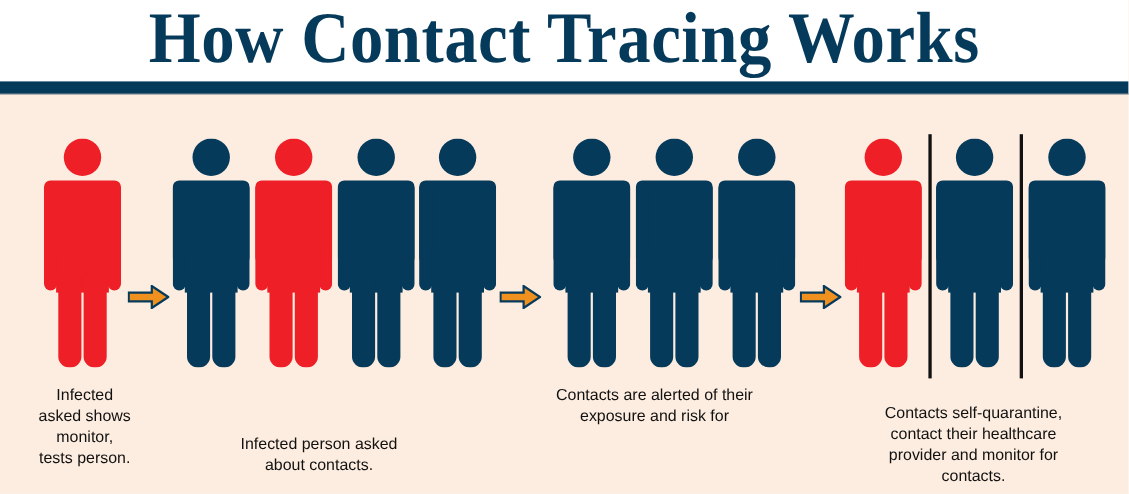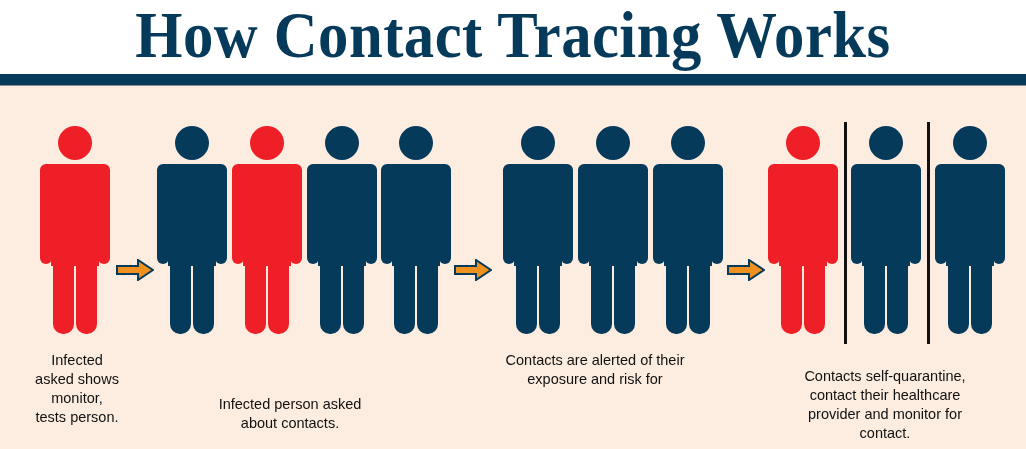--- a/index.html
+++ b/index.html
@@ -132,16 +132,16 @@
         <use href="#person" fill="#063a5b"></use>
       </svg>
     <div class="divider" style="left:927px;"></div>
     <svg class="person" style="left:935px">
         <use href="#person" fill="#063a5b"></use>
       </svg>
     <div class="caption" style="left:780px; top:367px; width:210px;">
       <div>Contacts self-quarantine,</div>
       <div>contact their healthcare</div>
       <div>provider and monitor for</div>
-      <div>contact.</div>
+      <div>contacts.</div>
     </div>
   </div>
 </div>
 
 </body></html>

